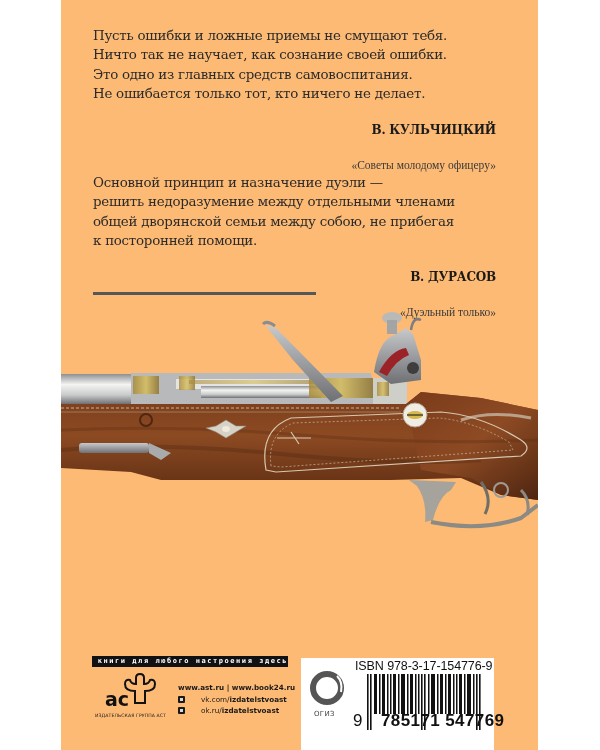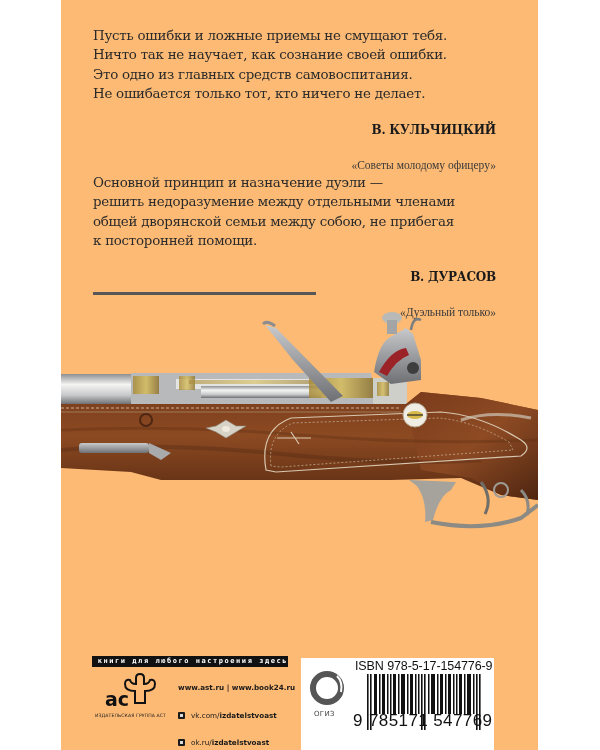--- a/index.html
+++ b/index.html
@@ -54,21 +54,21 @@
     position: absolute; left: 34px; top: 713px; width: 80px;
     font-family: "DejaVu Sans", sans-serif; font-size: 4.6px; color: #222;
     letter-spacing: 0.1px; white-space: nowrap;
   }
   .links { position: absolute; left: 117px; top: 683px; }
   .links .site {
     font-family: "DejaVu Sans", sans-serif; font-weight: bold;
     font-size: 7.2px; color: #1a1a1a; line-height: 10px; white-space: nowrap; display: block;
   }
   .links .social {
-    display: flex; align-items: center; gap: 6px; margin-top: 18px;
+    display: flex; align-items: center; gap: 16px; margin-top: 2px;
     font-family: "DejaVu Sans", sans-serif; font-size: 7.2px; color: #1a1a1a; line-height: 9px;
     white-space: nowrap;
   }
   .links .social b { font-weight: bold; }
   .soc-icon { width: 7px; height: 7px; background: #1a1a1a; display: inline-block; position: relative; border-radius: 1px; }
   .soc-icon::after { content: ""; position: absolute; left: 2px; top: 2px; width: 3px; height: 3px; background: #d9d9db; }
 
   .barcode-box {
     position: absolute; left: 240px; top: 658px; width: 193px; height: 92px;
     background: #ffffff;
@@ -82,23 +82,23 @@
     position: absolute; left: 54px; top: 1px;
     font-family: "Liberation Sans", sans-serif; font-size: 12.5px; color: #111; white-space: nowrap;
     letter-spacing: -0.1px;
   }
   .bars { position: absolute; left: 52px; top: 16px; width: 140px; height: 56px; }
   .ean-first {
     position: absolute; left: 52px; top: 53px;
     font-family: "Liberation Sans", sans-serif; font-size: 17px; color: #111;
   }
   .ean-rest {
-    position: absolute; left: 68px; top: 53px; width: 94px;
+    position: absolute; left: 80px; top: 53px; width: 94px;
     font-family: "Liberation Sans", sans-serif; font-size: 17px; color: #111;
-    background: transparent; letter-spacing: 0.4px; white-space: nowrap;
+    background: transparent; letter-spacing: 0.4px; white-space: nowrap; font-weight: bold;
   }
 </style>
 </head>
 <body>
 
 <div class="cover">
 
   <div class="quote-block q1">
     <p class="quote-text">Пусть ошибки и ложные приемы не смущают тебя.
 Ничто так не научает, как сознание своей ошибки.
@@ -231,21 +231,21 @@
       <span><span>ok.ru/</span><b>izdatelstvoast</b></span>
     </div>
   </div>
 
   <div class="barcode-box">
     <svg class="ogiz-ring" viewBox="0 0 36 36" xmlns="http://www.w3.org/2000/svg">
       <circle cx="18" cy="18" r="14" fill="none" stroke="#555" stroke-width="6"></circle>
       <path d="M28,6 Q34,12 32,22" stroke="#fff" stroke-width="2" fill="none"></path>
     </svg>
     <div class="ogiz-label">ОГИЗ</div>
-    <div class="isbn-line">ISBN 978-5-17-154776-9</div>
+    <div class="isbn-line">ISBN 978-3-17-154776-9</div>
     <svg class="bars" viewBox="0 0 140 56" preserveAspectRatio="none" xmlns="http://www.w3.org/2000/svg">
       <g fill="#111">
         <rect x="14" y="0" width="1.6" height="56"></rect>
           <rect x="17" y="0" width="1.6" height="56"></rect>
         <rect x="21" y="0" width="3" height="40"></rect>
           <rect x="26" y="0" width="1.5" height="40"></rect>
         <rect x="29" y="0" width="3" height="40"></rect>
           <rect x="34" y="0" width="1.5" height="40"></rect>
         <rect x="37" y="0" width="1.5" height="40"></rect>
           <rect x="40" y="0" width="3" height="40"></rect>

